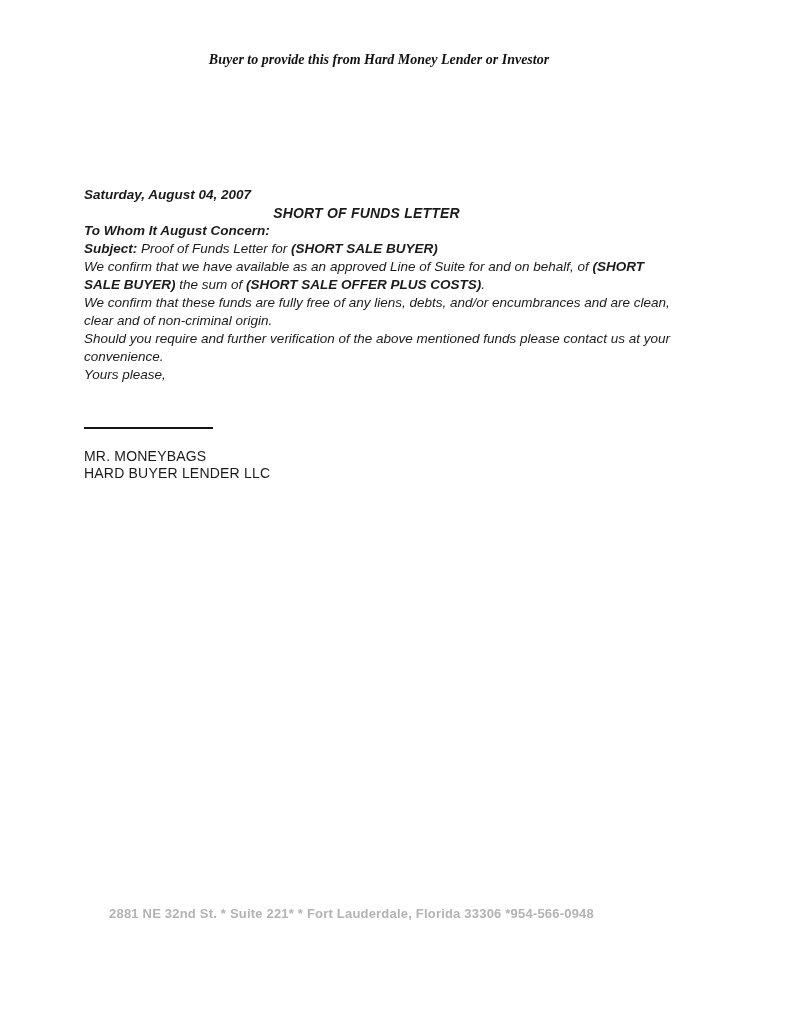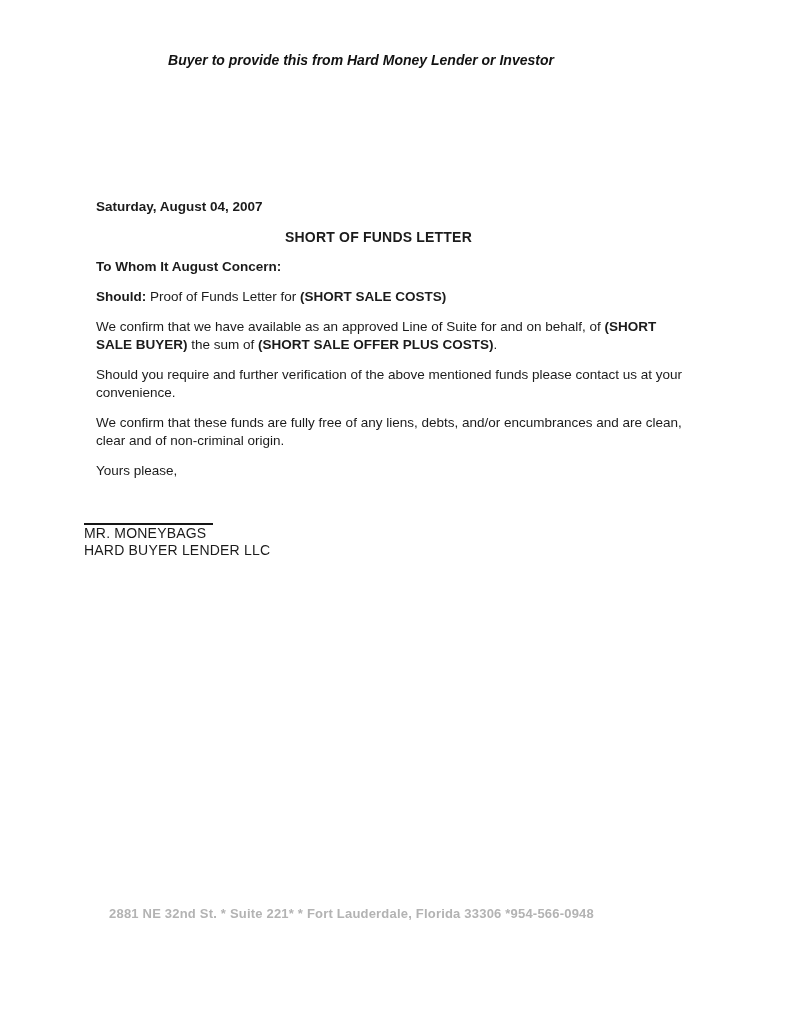--- a/index.html
+++ b/index.html
@@ -8,39 +8,39 @@
     width: 791px;
     height: 1024px;
     background: #ffffff;
     font-family: "Liberation Sans", sans-serif;
     color: #1b1b1b;
     overflow: hidden;
   }
   .header-note {
     position: absolute;
     top: 52px;
-    left: 68px;
+    left: 86px;
     width: 586px;
     text-align: center;
-    font-family: Liberation Sans, sans-serif;
+    font-family: Liberation Serif, serif;
     font-weight: bold;
     font-style: italic;
     font-size: 14px;
     line-height: 16px;
     color: #121212;
   }
   .letter {
     position: absolute;
     left: 84px;
     top: 186px;
     width: 640px;
     font-size: 13.5px;
     line-height: 18px;
   }
-  .letter p { margin: 12px; }
+  .letter p { margin: 0; font-style: italic; }
   .date { font-weight: bold; }
   .doc-title {
     margin-top: 12px;
     width: 565px;
     text-align: center;
     font-weight: bold;
     font-size: 14px;
     letter-spacing: 0.2px;
   }
   .salutation { margin-top: 27px; font-weight: bold; }
@@ -49,21 +49,21 @@
   .para1 { margin-top: 7px; }
   .para  { margin-top: 9px; }
   .closing { margin-top: 9px; }
   .signature-line {
     margin-top: 43px;
     width: 129px;
     height: 0;
     border-top: 2px solid #161616;
   }
   .sig-block {
-    margin-top: 0;
+    margin-top: 19px;
     font-size: 14px;
     line-height: 17px;
     letter-spacing: 0.2px;
   }
   .footer {
     position: absolute;
     top: 906px;
     left: 0;
     width: 703px;
     text-align: center;
@@ -81,27 +81,27 @@
   <div class="header-note">Buyer to provide this from Hard Money Lender or Investor</div>
 
   <div class="letter">
 
     <p class="date">Saturday, August 04, 2007</p>
 
     <p class="doc-title">SHORT OF FUNDS LETTER</p>
 
     <p class="salutation">To Whom It August Concern:</p>
 
-    <p class="subject"><span class="bold">Should:</span><span> Proof of Funds Letter for </span><span class="bold">(SHORT SALE COSTS)</span><br></p>
+    <p class="subject"><span class="bold">Subject:</span><span> Proof of Funds Letter for </span><span class="bold">(SHORT SALE BUYER)</span><br></p>
 
     <p class="para1"><span>We confirm that we have available as an approved Line of Suite for and on behalf, of </span><span class="bold">(SHORT</span><br><span class="bold">SALE BUYER)</span><span> the sum of </span><span class="bold">(SHORT SALE OFFER PLUS COSTS)</span><span>.</span></p>
 
+    <p class="para"><span>We confirm that these funds are fully free of any liens, debts, and/or encumbrances and are clean,</span><br><span>clear and of non-criminal origin.</span></p>
+
     <p class="para"><span>Should you require and further verification of the above mentioned funds please contact us at your</span><br><span>convenience.</span></p>
-
-    <p class="para"><span>We confirm that these funds are fully free of any liens, debts, and/or encumbrances and are clean,</span><br><span>clear and of non-criminal origin.</span></p>
 
     <p class="closing">Yours please,</p>
 
     <div class="signature-line"></div>
 
     <div class="sig-block">
       <div>MR. MONEYBAGS</div>
       <div>HARD BUYER LENDER LLC</div>
     </div>
 

